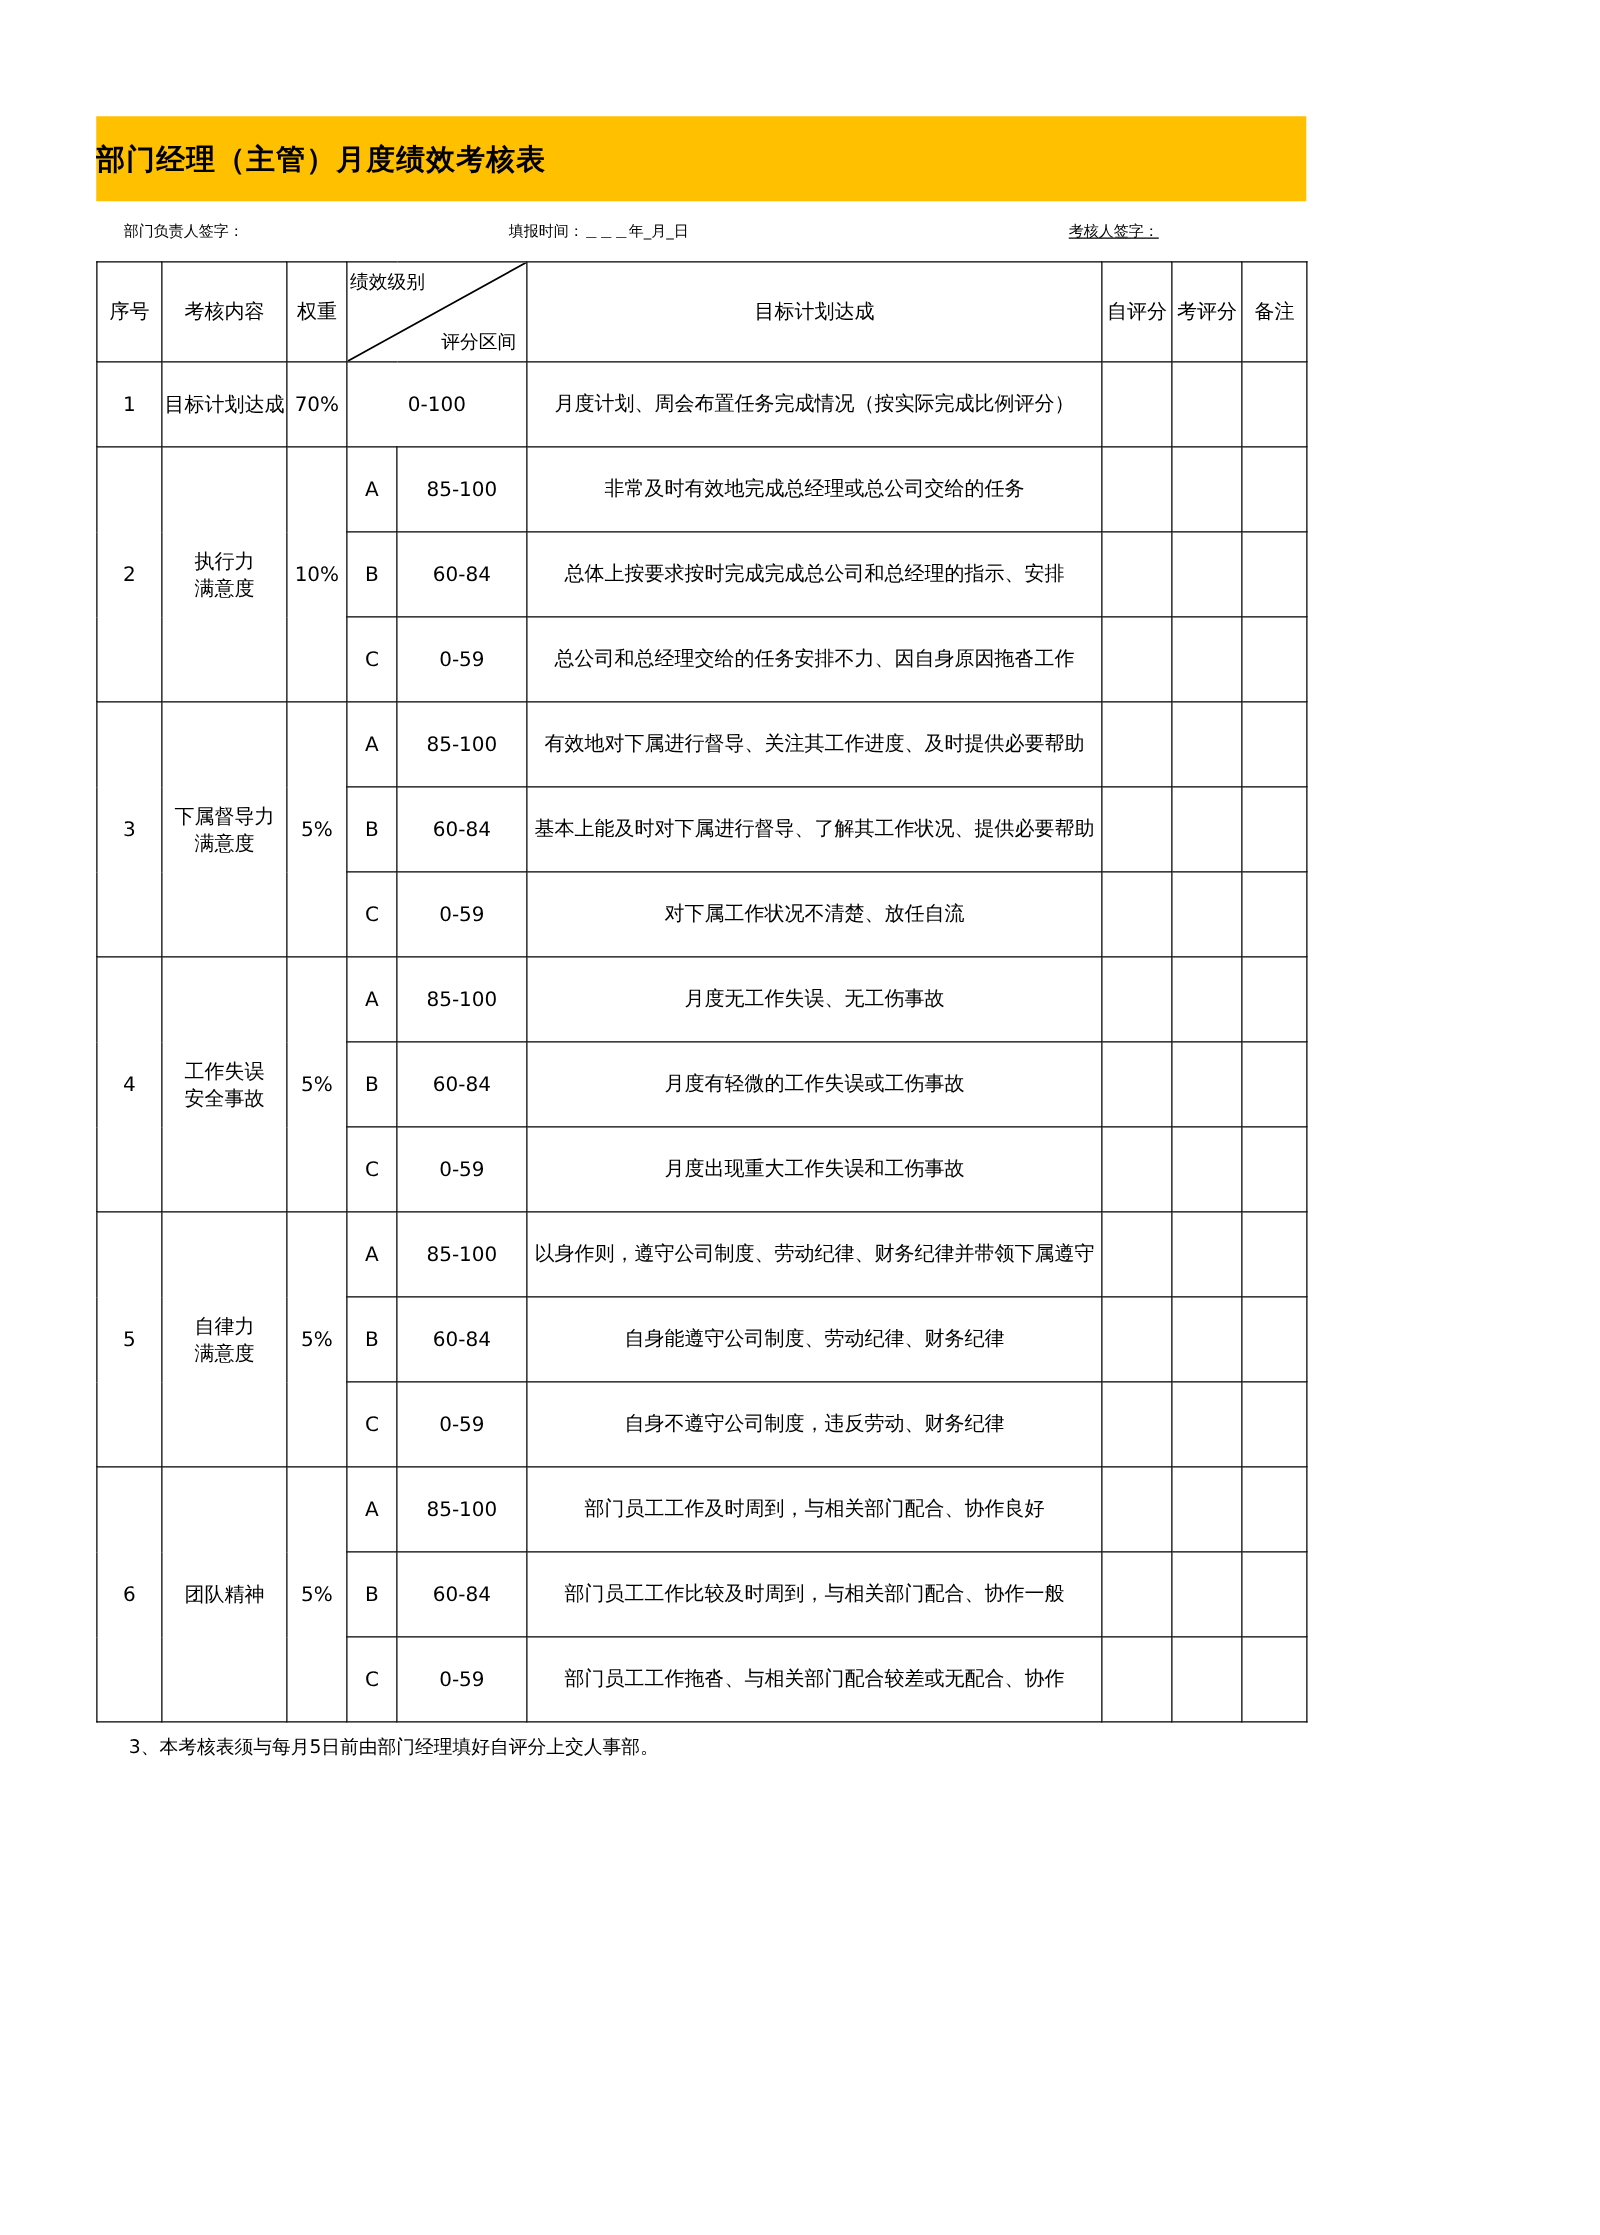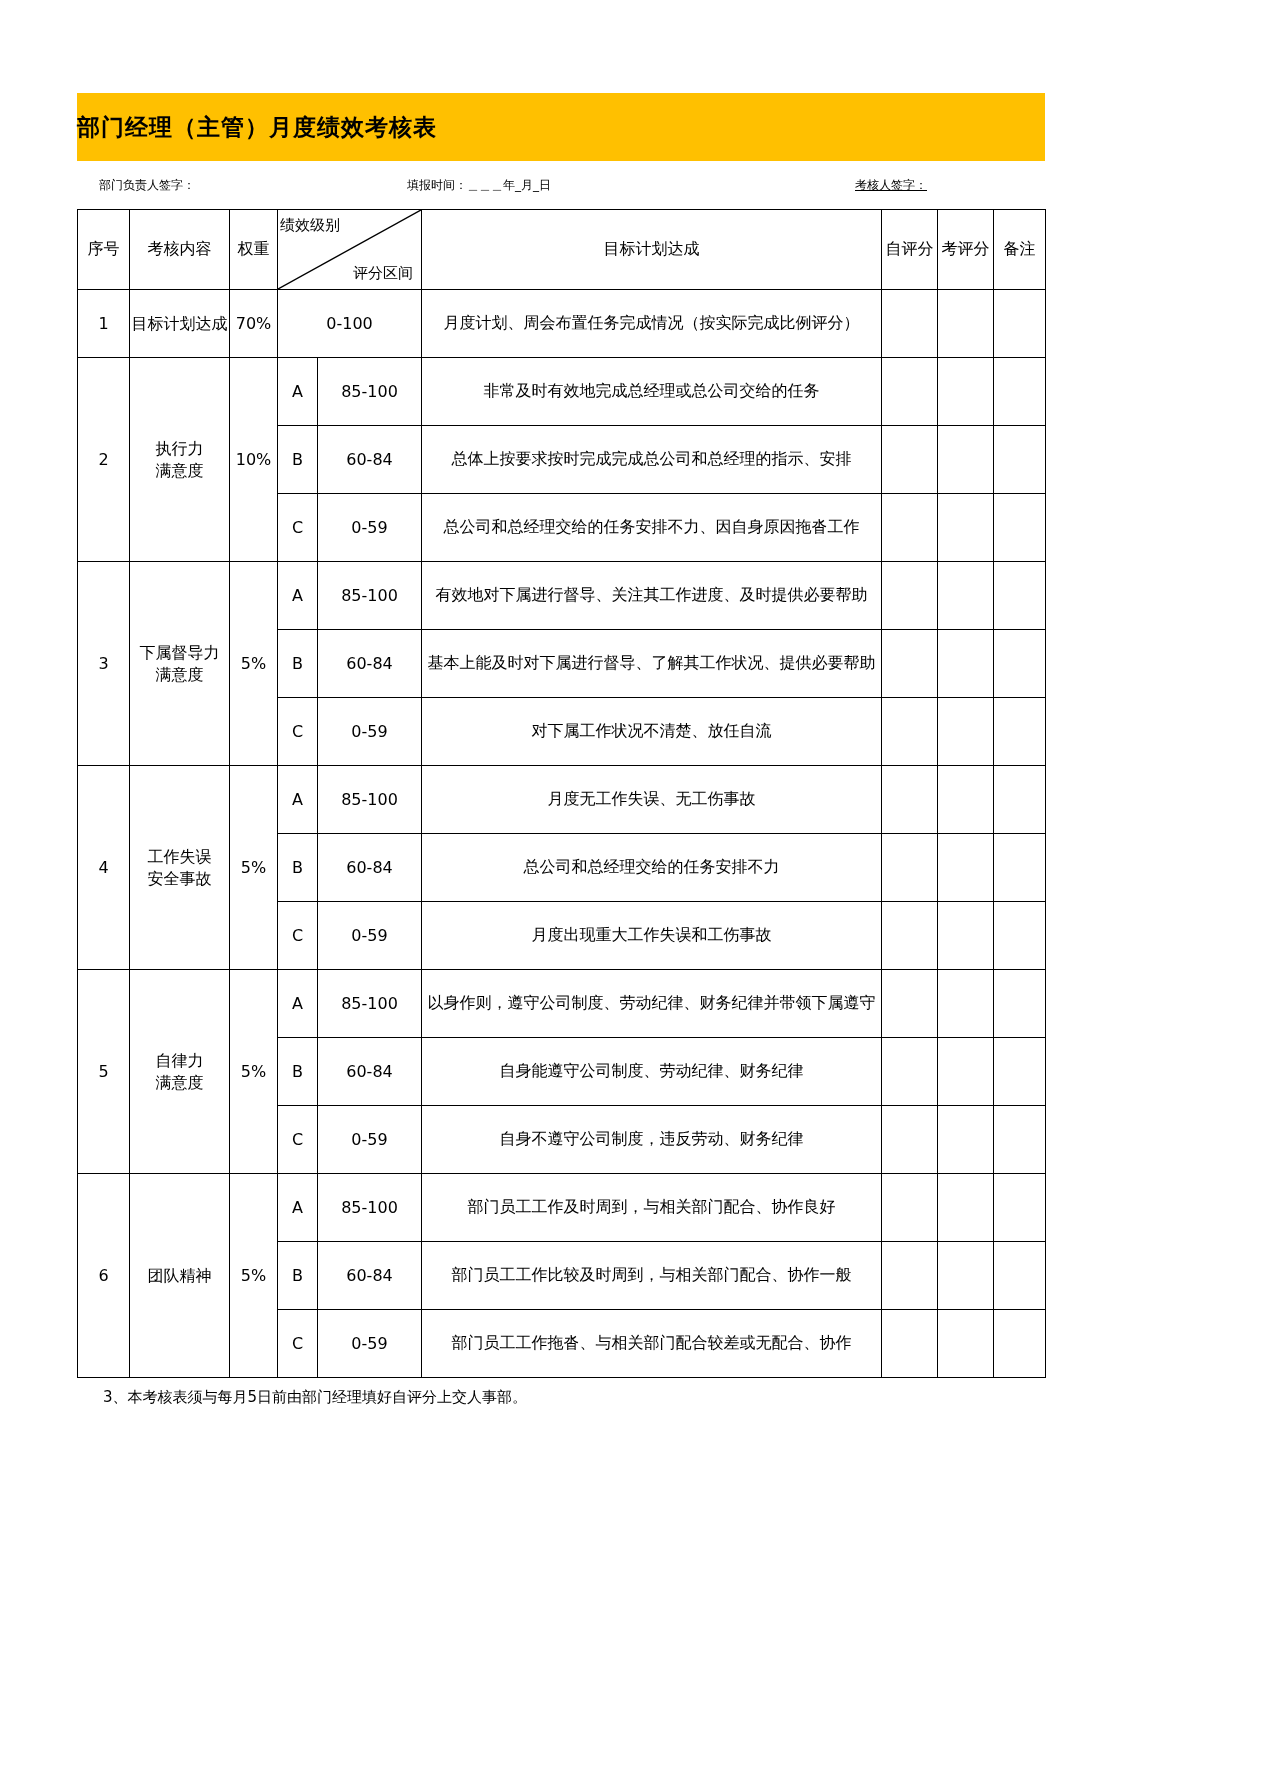--- a/index.html
+++ b/index.html
@@ -269,21 +269,21 @@
           <td class="lvl">A</td>
           <td class="range">85-100</td>
           <td class="desc">月度无工作失误、无工伤事故</td>
           <td></td>
           <td></td>
           <td></td>
         </tr>
         <tr class="r-sub">
           <td class="lvl">B</td>
           <td class="range">60-84</td>
-          <td class="desc">总公司和总经理交给的任务安排不力</td>
+          <td class="desc">月度有轻微的工作失误或工伤事故</td>
           <td></td>
           <td></td>
           <td></td>
         </tr>
         <tr class="r-sub">
           <td class="lvl">C</td>
           <td class="range">0-59</td>
           <td class="desc">月度出现重大工作失误和工伤事故</td>
           <td></td>
           <td></td>

